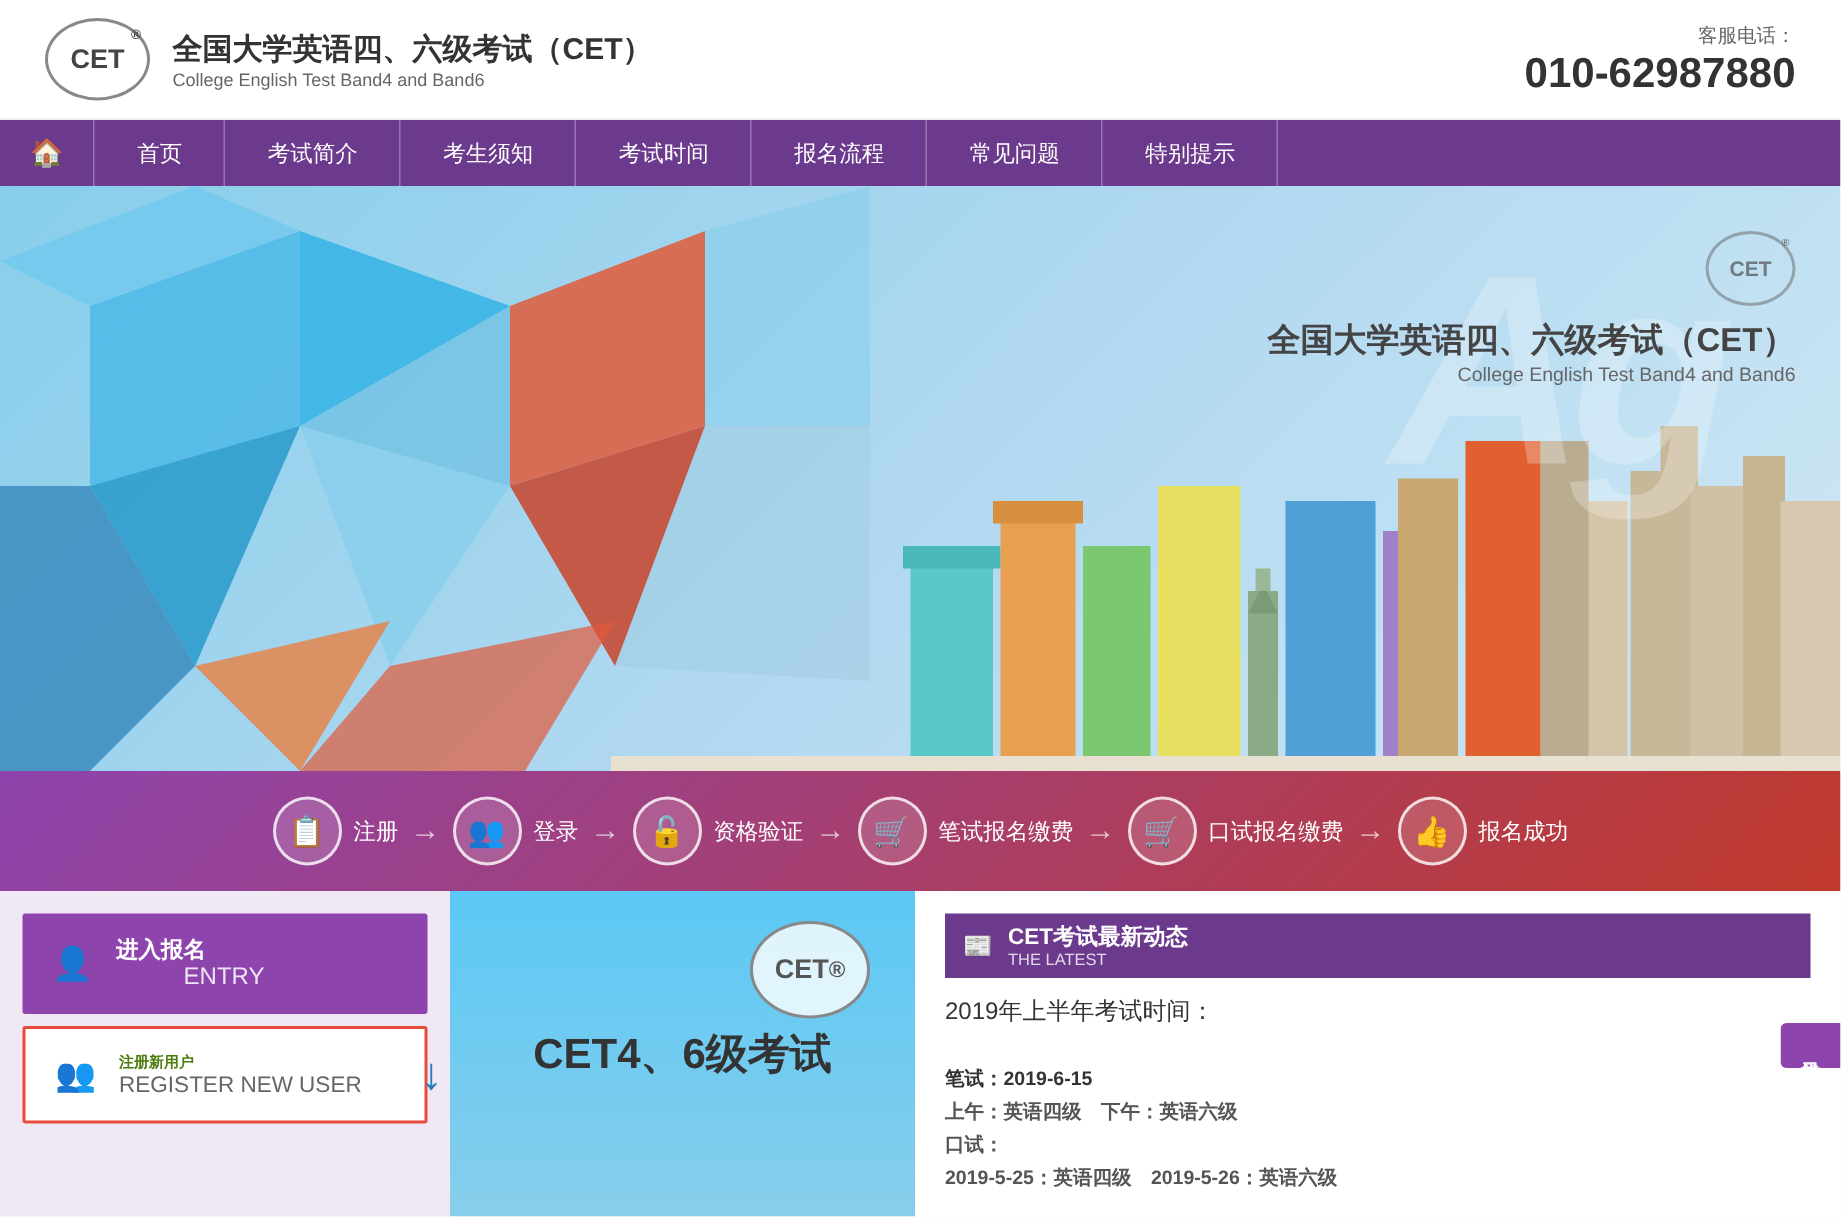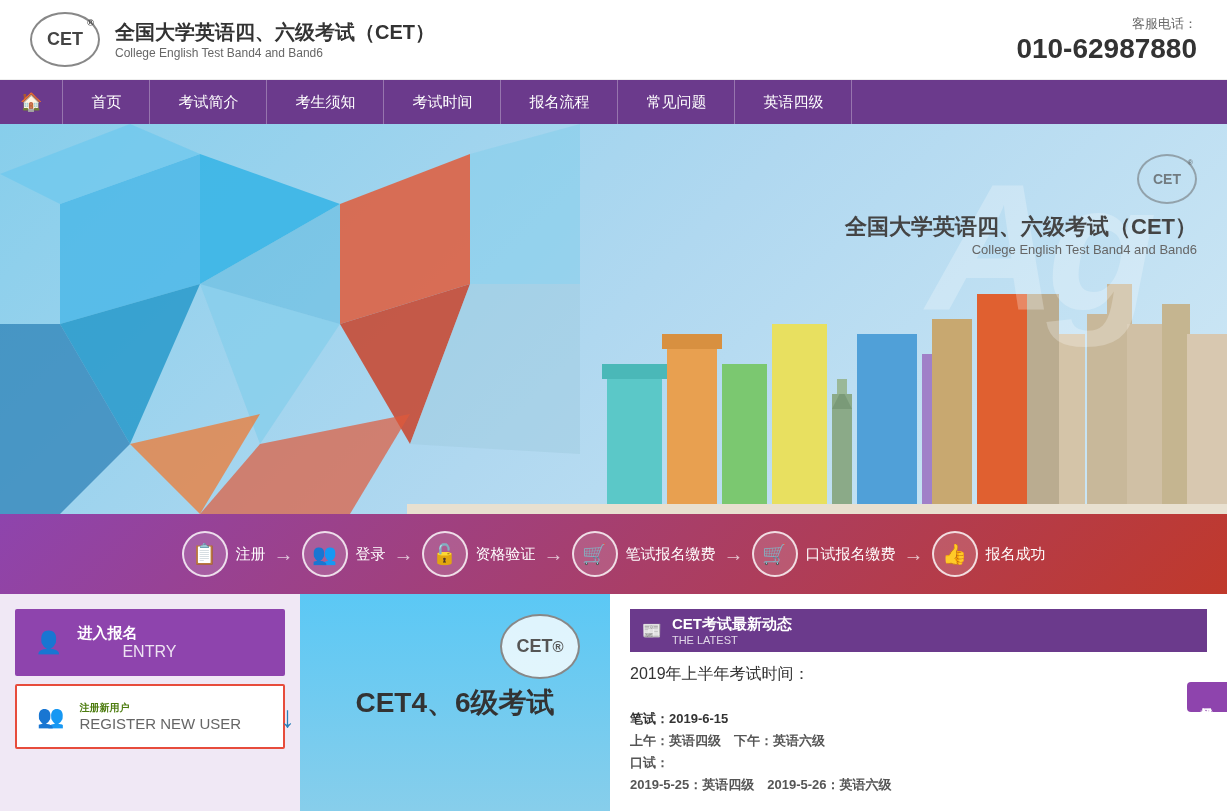--- a/index.html
+++ b/index.html
@@ -380,21 +380,21 @@
 </div>
 
 <nav class="nav">
   <div class="nav-item home-icon">🏠</div>
   <div class="nav-item">首页</div>
   <div class="nav-item">考试简介</div>
   <div class="nav-item">考生须知</div>
   <div class="nav-item">考试时间</div>
   <div class="nav-item">报名流程</div>
   <div class="nav-item">常见问题</div>
-  <div class="nav-item">英语四级</div>
+  <div class="nav-item">特别提示</div>
 </nav>
 
 <div class="banner">
 
   <svg class="banner-svg" viewBox="0 0 580 390" xmlns="http://www.w3.org/2000/svg">
 
     <polygon points="60,80 200,30 200,160 60,200" fill="#4db8e8" opacity="0.85"></polygon>
     <polygon points="200,30 340,80 200,160" fill="#3ab5e6" opacity="0.9"></polygon>
     <polygon points="60,200 200,160 130,320" fill="#2196c8" opacity="0.8"></polygon>
     <polygon points="200,160 340,200 260,320" fill="#87CEEB" opacity="0.8"></polygon>

